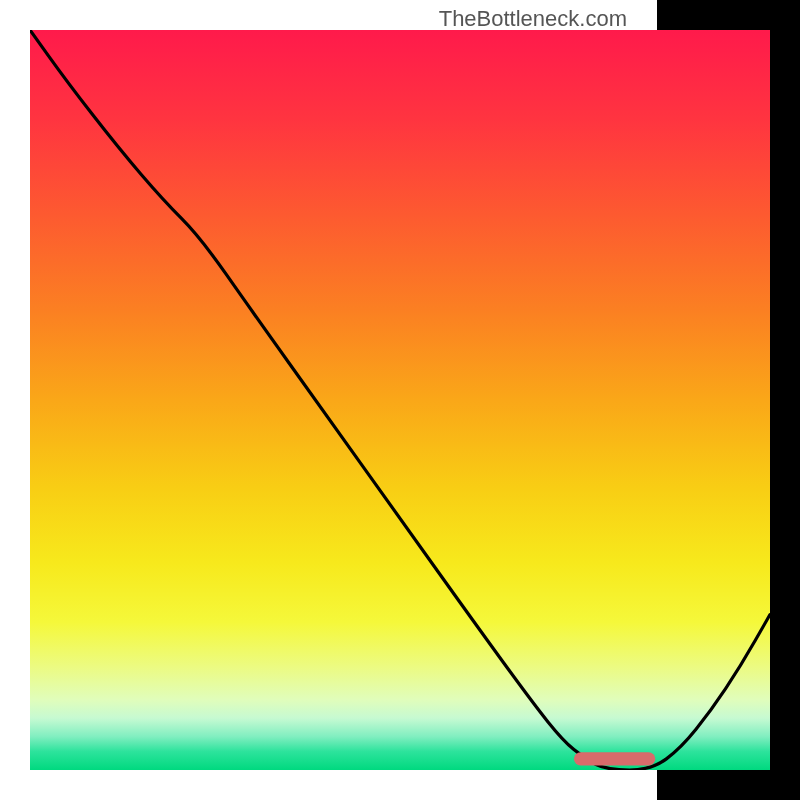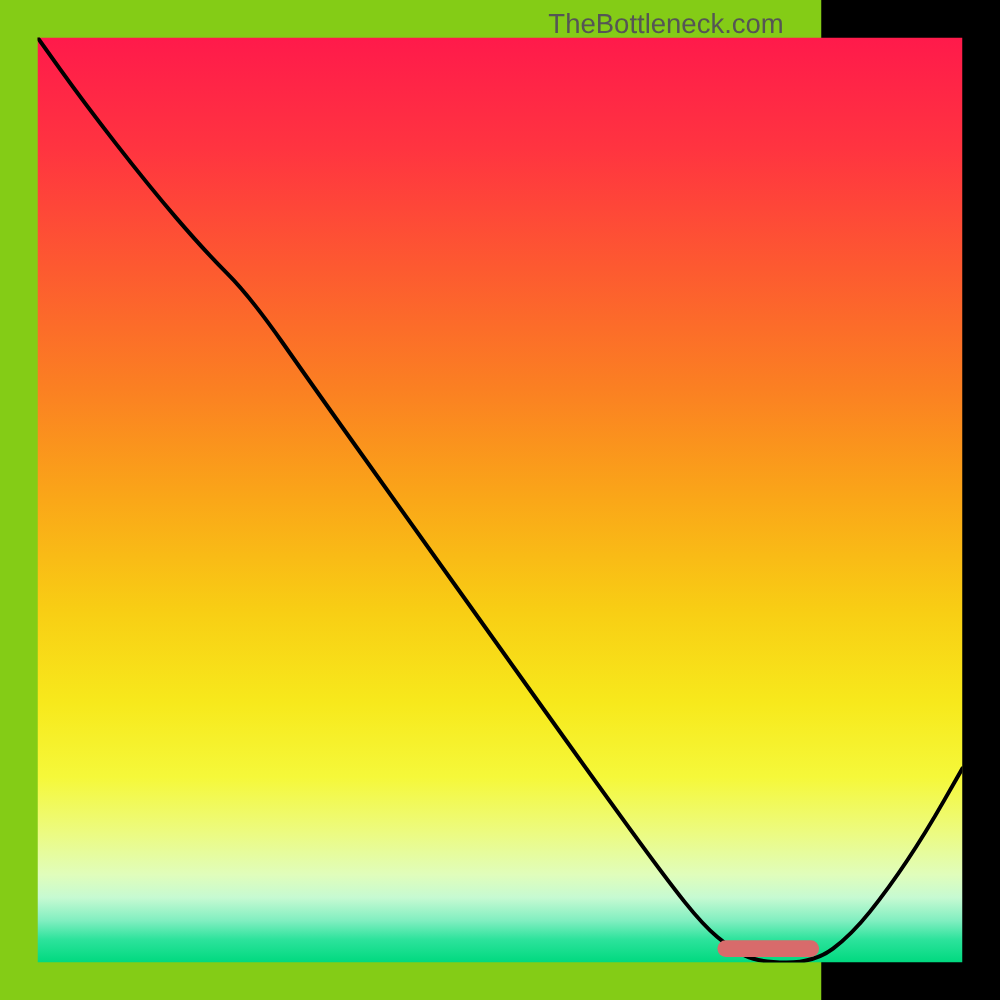--- a/index.html
+++ b/index.html
@@ -7,21 +7,21 @@
     padding: 0;
     width: 800px;
     height: 800px;
     background: #000;
     font-family: Arial, Helvetica, sans-serif;
   }
   .frame {
     position: relative;
     width: 657px;
     height: 800px;
-    background: #84cc16;
+    background: #ffffff;
   }
   .plot {
     position: absolute;
     left: 30px;
     top: 30px;
     width: 740px;
     height: 740px;
   }
   .watermark {
     position: absolute;

